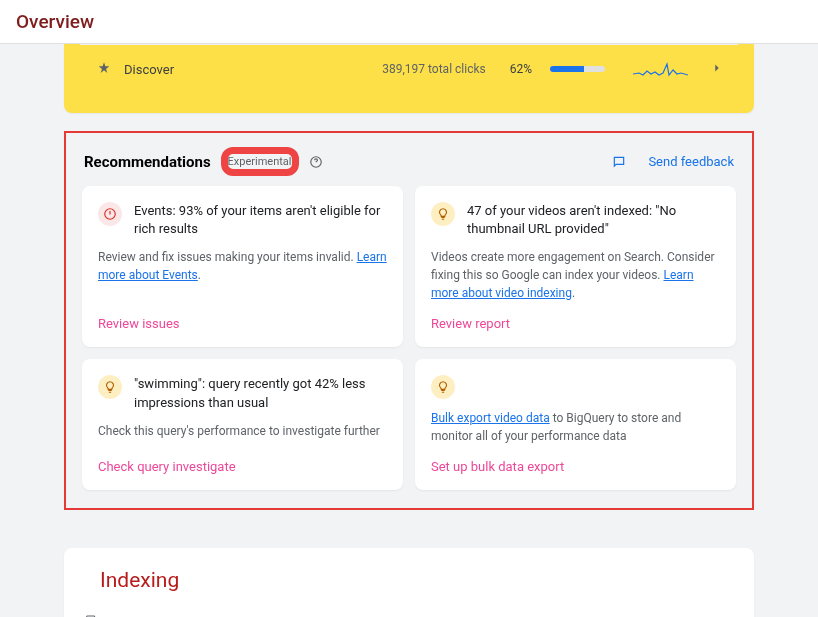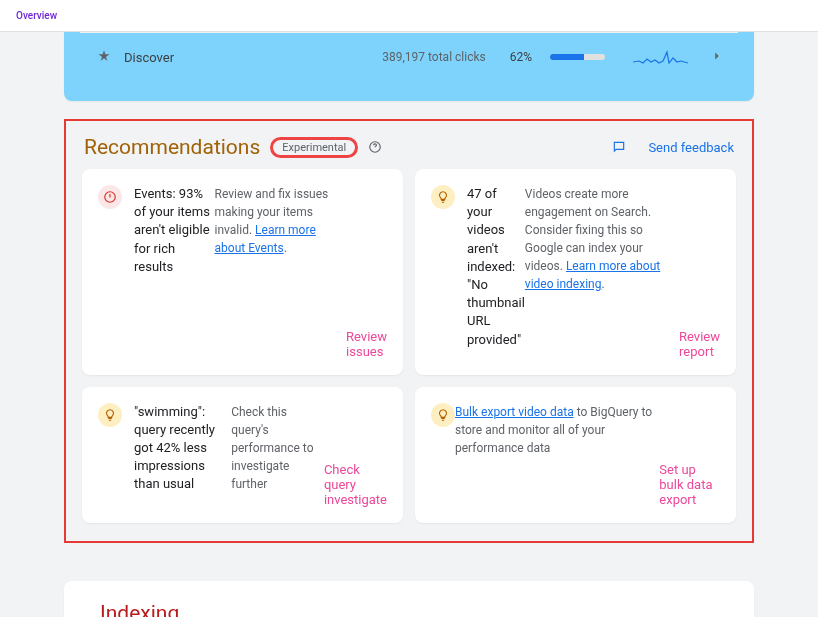--- a/index.html
+++ b/index.html
@@ -9,29 +9,29 @@
     color: #202124;
     font-size: 14px;
     width: 818px;
   }
   .header {
     background: #fff;
     padding: 10px 16px;
     border-bottom: 1px solid #e0e0e0;
   }
   .header-title {
-    font-size: 10px;
-    color: #6d28d9;
+    font-size: 19px;
+    color: #7f1d1d;
     font-weight: 500;
   }
   .content {
     padding: 0 0 20px 0;
   }
   .main-card {
-    background: #7dd3fc;
+    background: #fde047;
     margin: 0 auto;
     width: 690px;
     border-radius: 0 0 8px 8px;
     padding: 0 0 20px 0;
     box-shadow: 0 1px 2px rgba(0,0,0,0.05);
   }
   .discover-row {
     display: flex;
     align-items: center;
     padding: 14px 16px 14px 16px;
@@ -89,28 +89,28 @@
     border: 2px solid #e53935;
     padding: 14px 10px 18px 10px;
   }
   .rec-header {
     display: flex;
     align-items: center;
     gap: 10px;
     padding: 0 8px 10px 8px;
   }
   .rec-title {
-    font-size: 21px;
-    color: #a16207;
-    font-weight: 400;
+    font-size: 15px;
+    color: #000000;
+    font-weight: 700;
   }
   .exp-badge {
-    border: 3px solid #ef4444;
+    border: 7px solid #ef4444;
     border-radius: 12px;
-    padding: 1px 9px;
+    padding: 1px 0;
     font-size: 11px;
     color: #5f6368;
   }
   .help-icon {
     color: #5f6368;
     font-size: 14px;
     display: flex;
   }
   .rec-spacer { flex: 1; }
   .send-feedback {
@@ -125,21 +125,21 @@
     display: grid;
     grid-template-columns: 1fr 1fr;
     gap: 12px;
     padding: 0 6px;
   }
   .rec-card {
     background: #fff;
     border-radius: 8px;
     padding: 16px;
     display: flex;
-    flex-direction: row;
+    flex-direction: column;
     box-shadow: 0 1px 2px rgba(0,0,0,0.06);
   }
   .rec-card-head {
     display: flex;
     align-items: flex-start;
     gap: 12px;
     margin-bottom: 10px;
   }
   .rec-card-icon {
     width: 24px;

